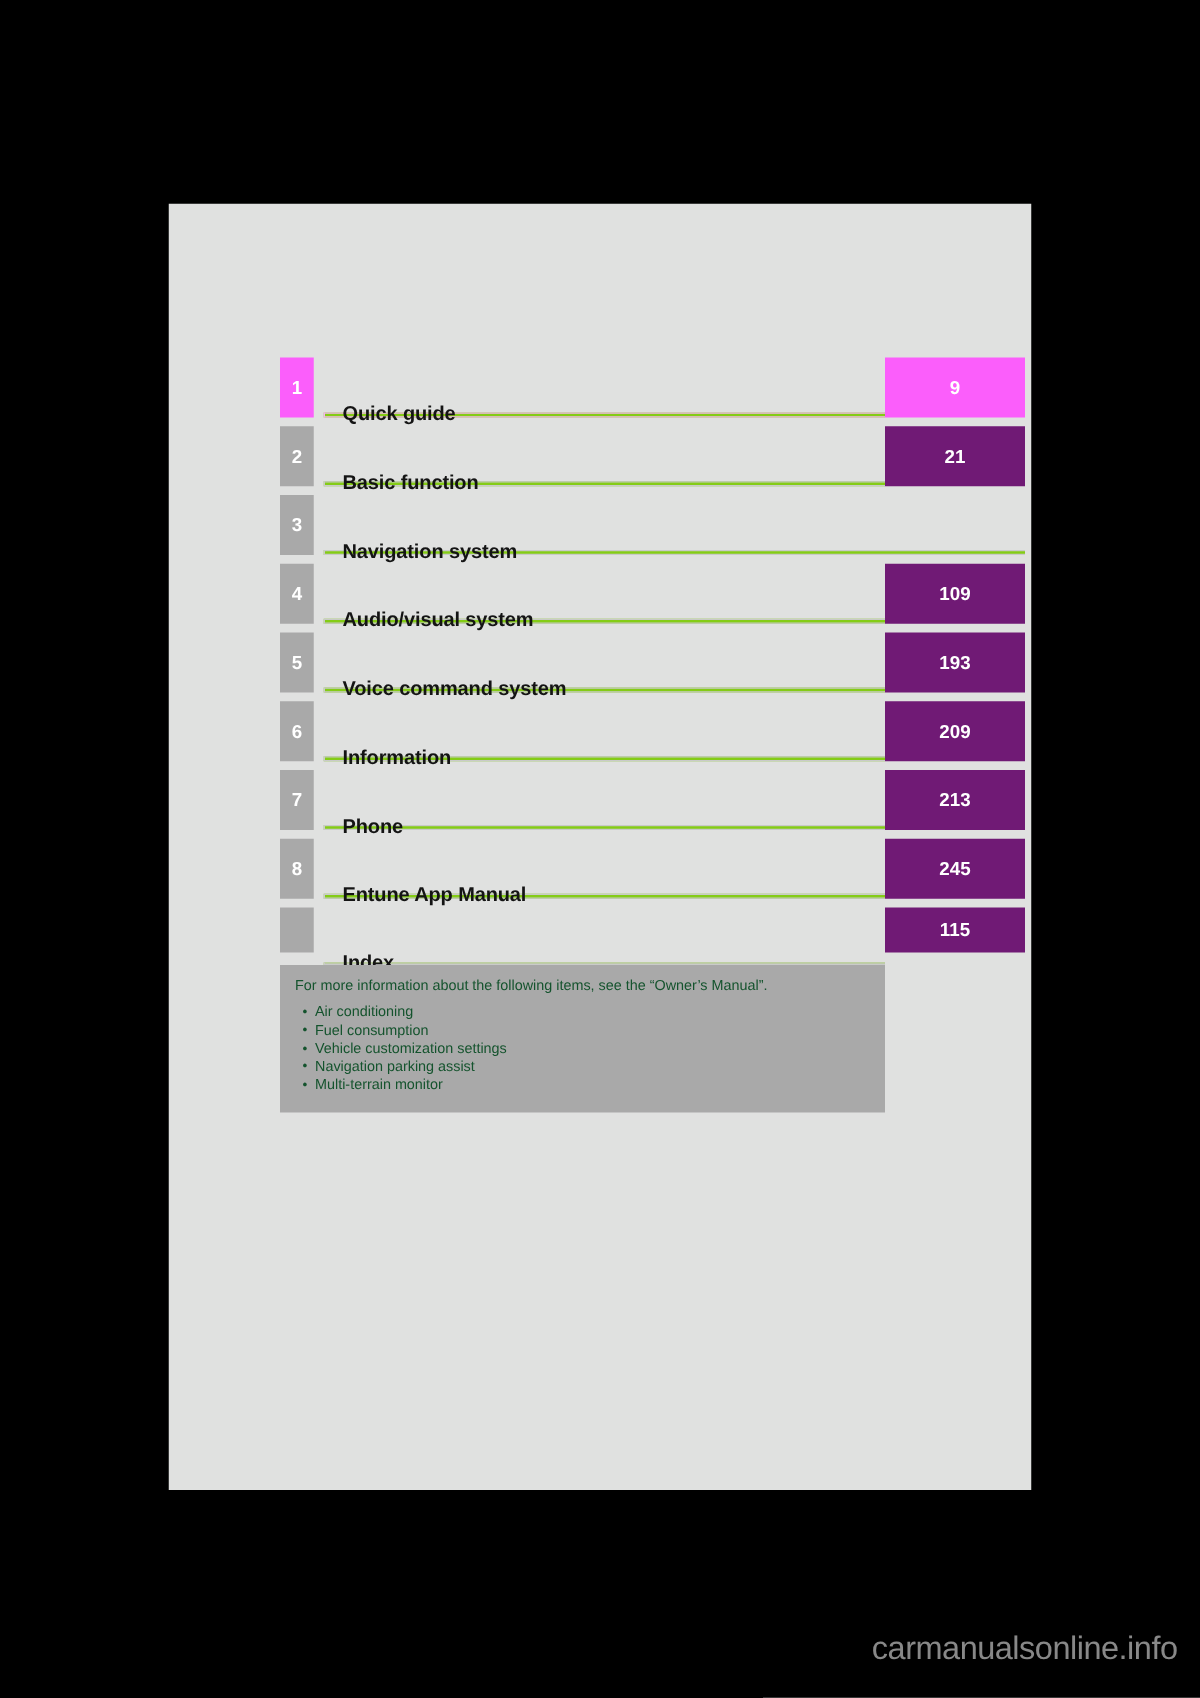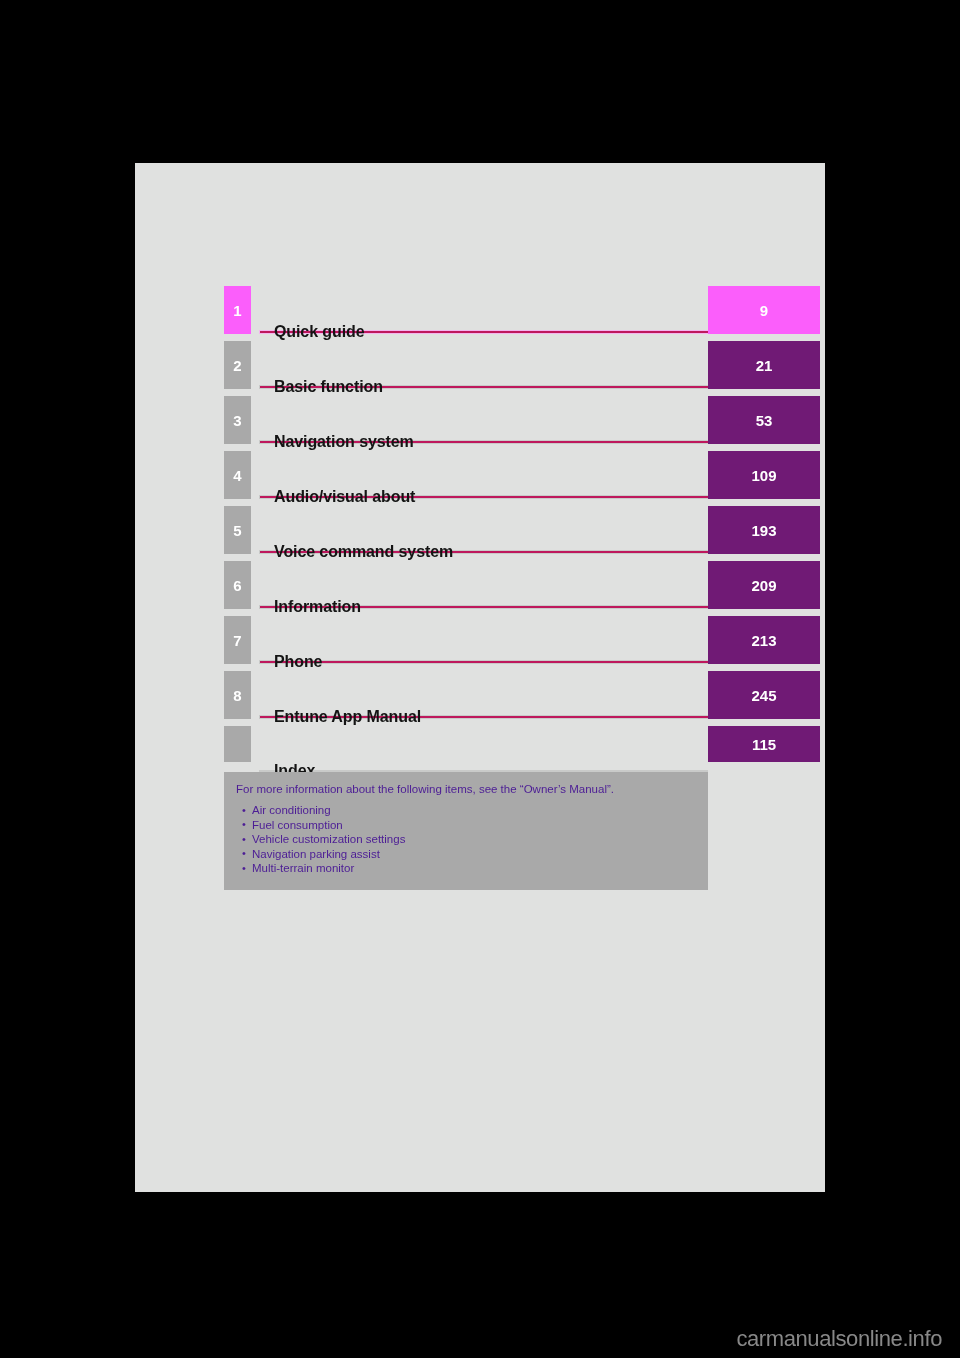--- a/index.html
+++ b/index.html
@@ -51,21 +51,21 @@
     align-items: center;
     justify-content: center;
     line-height: 1;
   }
   .toc-num.blank {
     background: #a9a9a9;
   }
 
   .toc-label {
     flex: 1 1 auto;
-    background: #be185d;
+    background: #84cc16;
     border: 1px solid #c9cac9;
     border-right: none;
     margin-left: 8px;
     display: flex;
     align-items: center;
     padding-left: 14px;
     box-sizing: border-box;
     font-size: 16px;
     font-weight: bold;
     color: #141414;
@@ -103,21 +103,21 @@
   
   #note-box {
     position: absolute;
     left: 89px;    
     top: 609px;    
     width: 484px;
     height: 118px;
     background: #a9a9a9;
     box-sizing: border-box;
     padding: 10px 12px 0 12px;
-    color: #4c1d95;
+    color: #14532d;
   }
   #note-box .note-head {
     font-size: 11.5px;
     line-height: 15px;
     margin-bottom: 4px;
   }
   #note-box ul {
     margin: 6px;
     padding: 0;
     list-style: none;
@@ -141,23 +141,23 @@
     position: absolute;
     left: 0;
     top: 0;
     width: 960px;
     height: 1358px;
     pointer-events: none;
   }
   #watermark .wm-text {
     position: absolute;
     right: 18px;
-    bottom: 6px;
+    bottom: 24px;
     color: #888888;
-    font-size: 22px;
+    font-size: 26px;
     letter-spacing: -0.4px;
     font-family: "Liberation Sans", sans-serif;
   }
 </style>
 </head>
 <body>
 
 <div id="page-sheet">
 
   <div id="toc">
@@ -167,25 +167,24 @@
         <div class="toc-page">9</div>
       </div>
       <div class="toc-row">
         <div class="toc-num">2</div>
         <div class="toc-label">Basic function</div>
         <div class="toc-page">21</div>
       </div>
       <div class="toc-row">
         <div class="toc-num">3</div>
         <div class="toc-label">Navigation system</div>
-        <div class="toc-page">53</div>
       </div>
       <div class="toc-row">
         <div class="toc-num">4</div>
-        <div class="toc-label">Audio/visual about</div>
+        <div class="toc-label">Audio/visual system</div>
         <div class="toc-page">109</div>
       </div>
       <div class="toc-row">
         <div class="toc-num">5</div>
         <div class="toc-label">Voice command system</div>
         <div class="toc-page">193</div>
       </div>
       <div class="toc-row">
         <div class="toc-num">6</div>
         <div class="toc-label">Information</div>

